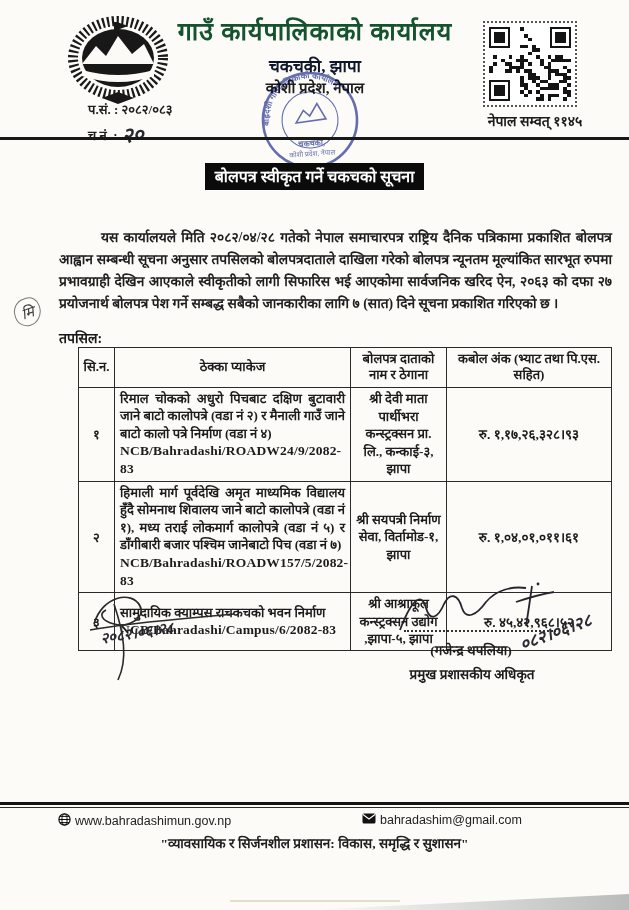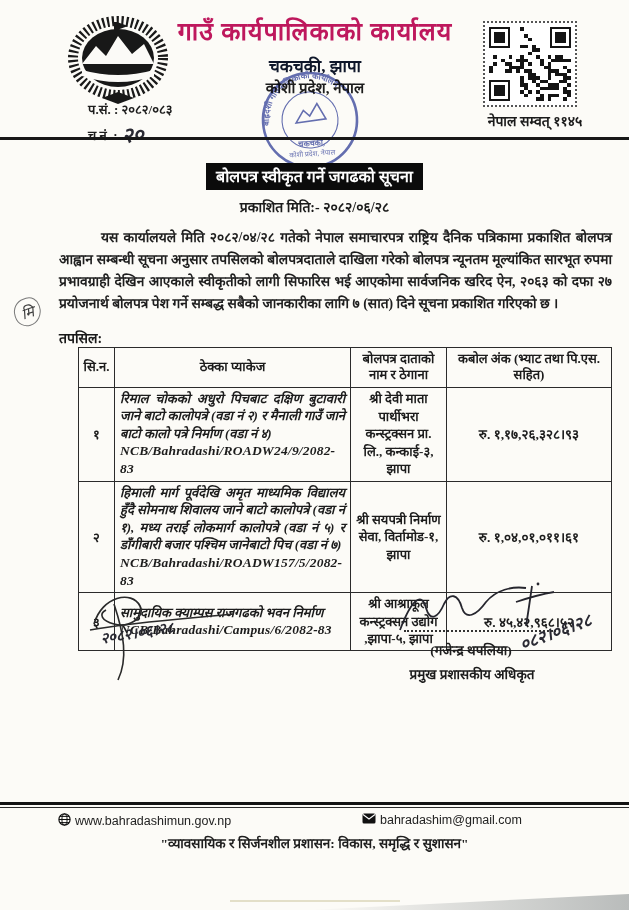--- a/index.html
+++ b/index.html
@@ -6,21 +6,21 @@
   .page{
     position:relative;width:629px;height:910px;margin:0 auto;
     background:#fcfbf7;overflow:hidden;color:#222;
     font-family:"Liberation Serif", serif;
   }
   .abs{position:absolute;}
   
   .emblem{left:66px;top:14px;width:104px;height:94px;}
   .head-center{left:148px;top:18px;width:334px;text-align:center;line-height:1.15;}
   .muni{font-size:20px;font-weight:bold;color:#191919;margin-bottom:4px;}
-  .office{font-size:25px;font-weight:bold;color:#be185d;letter-spacing:1px;margin-bottom:10px;}
+  .office{font-size:25px;font-weight:bold;color:#14532d;letter-spacing:1px;margin-bottom:10px;}
   .addr{font-size:17px;font-weight:bold;color:#0f172a;margin-bottom:4px;}
   .prov{font-size:15px;font-weight:bold;color:#1c1c1c;}
   .refblock{left:88px;top:100px;font-size:13px;font-weight:bold;color:#1d1d1d;line-height:1.5;}
   .chalani-row{display:flex;align-items:center;gap:4px;}
   .handwrite{font-style:italic;color:#2a2a33;}
   .chalani-val{font-size:21px;transform:rotate(-6deg);display:inline-block;}
   .qr{left:483px;top:21px;width:94px;height:86px;border:2px dotted #555;background:#fff;padding:4px;box-sizing:border-box;}
   .qr-inner{position:relative;width:100%;height:100%;}
   .qr-grid{position:absolute;inset:0;display:grid;grid-template:repeat(21,1fr)/repeat(21,1fr);}
   .qr-grid div{background:#141414;}
@@ -38,21 +38,21 @@
     text-align:justify;text-indent:42px;line-height:1.6;}
   .tapasil{left:59px;top:328px;font-size:14px;font-weight:bold;color:#1a1a1a;}
   .margin-note{left:14px;top:298px;font-size:15px;color:#3c3c3c;font-style:italic;
     border:1px solid #7a7a7a;border-radius:50% 40% 55% 45%;padding:3px 6px;transform:rotate(-18deg);}
   
   .ttable{left:78px;top:347px;width:533px;border-collapse:collapse;table-layout:fixed;
     font-size:13px;color:#1c1c1c;}
   .ttable th,.ttable td{border:1.4px solid #2b2b2b;padding:2px 5px;vertical-align:middle;}
   .ttable th{font-weight:bold;text-align:center;line-height:1.25;padding:3px 2px;}
   .cell-sn{text-align:center;font-weight:bold;vertical-align:top;padding-top:5px;}
-  .cell-pkg{text-align:justify;font-weight:bold;line-height:1.35;font-style:italic;}
+  .cell-pkg{text-align:justify;font-weight:bold;line-height:1.35;}
   .pkg-code{display:block;font-family:"Liberation Serif", serif;font-weight:bold;font-size:13.5px;letter-spacing:.2px;}
   .cell-bidder{text-align:center;font-weight:bold;line-height:1.35;}
   .cell-amt{text-align:center;font-weight:bold;font-size:13.5px;white-space:nowrap;}
   
   .sig-left{left:84px;top:584px;width:170px;height:100px;}
   .sig-left-date{left:100px;top:622px;font-size:15px;transform:rotate(-9deg);font-weight:bold;}
   .sig-right{left:392px;top:578px;width:180px;height:60px;}
   .dotline{left:404px;top:630px;width:152px;border-bottom:2px dotted #333;}
   .sig-name{left:396px;top:641px;width:150px;text-align:center;font-size:13.5px;font-weight:bold;color:#1d1d1d;}
   .sig-right-date{left:518px;top:620px;font-size:17px;transform:rotate(-20deg);font-weight:bold;}
@@ -222,23 +222,22 @@
         <textPath href="#arcTop" startOffset="6%">बाह्रदशी गाउँपालिकाको कार्यालय</textPath>
       </text>
       <text x="50" y="76" text-anchor="middle" font-size="8" fill="#4350a5" font-weight="bold">चकचकी,</text>
       <text x="50" y="86" text-anchor="middle" font-size="7" fill="#4350a5">कोशी प्रदेश, नेपाल</text>
     </svg>
   </div>
 
   <div class="abs hr-top"></div>
 
   <div class="abs band">
-    <span>बोलपत्र स्वीकृत गर्ने जगढको सूचना</span>
-  </div>
-  <div class="abs pubdate">प्रकाशित मिति:- २०८२/०६/२८</div>
+    <span>बोलपत्र स्वीकृत गर्ने चकचको सूचना</span>
+  </div>
 
   <div class="abs body-par">यस कार्यालयले मिति २०८२/०४/२८ गतेको नेपाल समाचारपत्र राष्ट्रिय दैनिक पत्रिकामा प्रकाशित बोलपत्र आह्वान सम्बन्धी सूचना अनुसार तपसिलको बोलपत्रदाताले दाखिला गरेको बोलपत्र न्यूनतम मूल्यांकित सारभूत रुपमा प्रभावग्राही देखिन आएकाले स्वीकृतीको लागी सिफारिस भई आएकोमा सार्वजनिक खरिद ऐन, २०६३ को दफा २७ प्रयोजनार्थ बोलपत्र पेश गर्ने सम्बद्ध सबैको जानकारीका लागि ७ (सात) दिने सूचना प्रकाशित गरिएको छ ।</div>
   <div class="abs tapasil">तपसिल:</div>
   <div class="abs margin-note handwrite">मि</div>
 
   <table class="abs ttable">
     <colgroup>
         <col style="width:36px">
         <col style="width:236px">
         <col style="width:96px">
@@ -267,21 +266,21 @@
         <td class="cell-pkg">
           <span>हिमाली मार्ग पूर्वदेखि अमृत माध्यमिक विद्यालय हुँदै सोमनाथ शिवालय जाने बाटो कालोपत्रे (वडा नं १), मध्य तराई लोकमार्ग कालोपत्रे (वडा नं ५) र डाँगीबारी बजार पश्चिम जानेबाटो पिच (वडा नं ७)</span>
           <span class="pkg-code">NCB/Bahradashi/ROADW157/5/2082-83</span>
         </td>
         <td class="cell-bidder">श्री सयपत्री निर्माण सेवा, विर्तामोड-१, झापा</td>
         <td class="cell-amt">रु. १,०४,०१,०११।६१</td>
       </tr>
       <tr style="height:56px;">
         <td class="cell-sn">३</td>
         <td class="cell-pkg">
-          <span>सामुदायिक क्याम्पस राजगढको भवन निर्माण</span>
+          <span>सामुदायिक क्याम्पस राचकचको भवन निर्माण</span>
           <span class="pkg-code">NCB/Bahradashi/Campus/6/2082-83</span>
         </td>
         <td class="cell-bidder">श्री आश्राफूल कन्स्ट्रक्सन उद्योग ,झापा-५, झापा</td>
         <td class="cell-amt">रु. ४५,४२,९६८।५२</td>
       </tr>
     </tbody>
   </table>
 
   <div class="abs sig-left">
     <svg width="170" height="100" viewBox="0 0 170 100">

